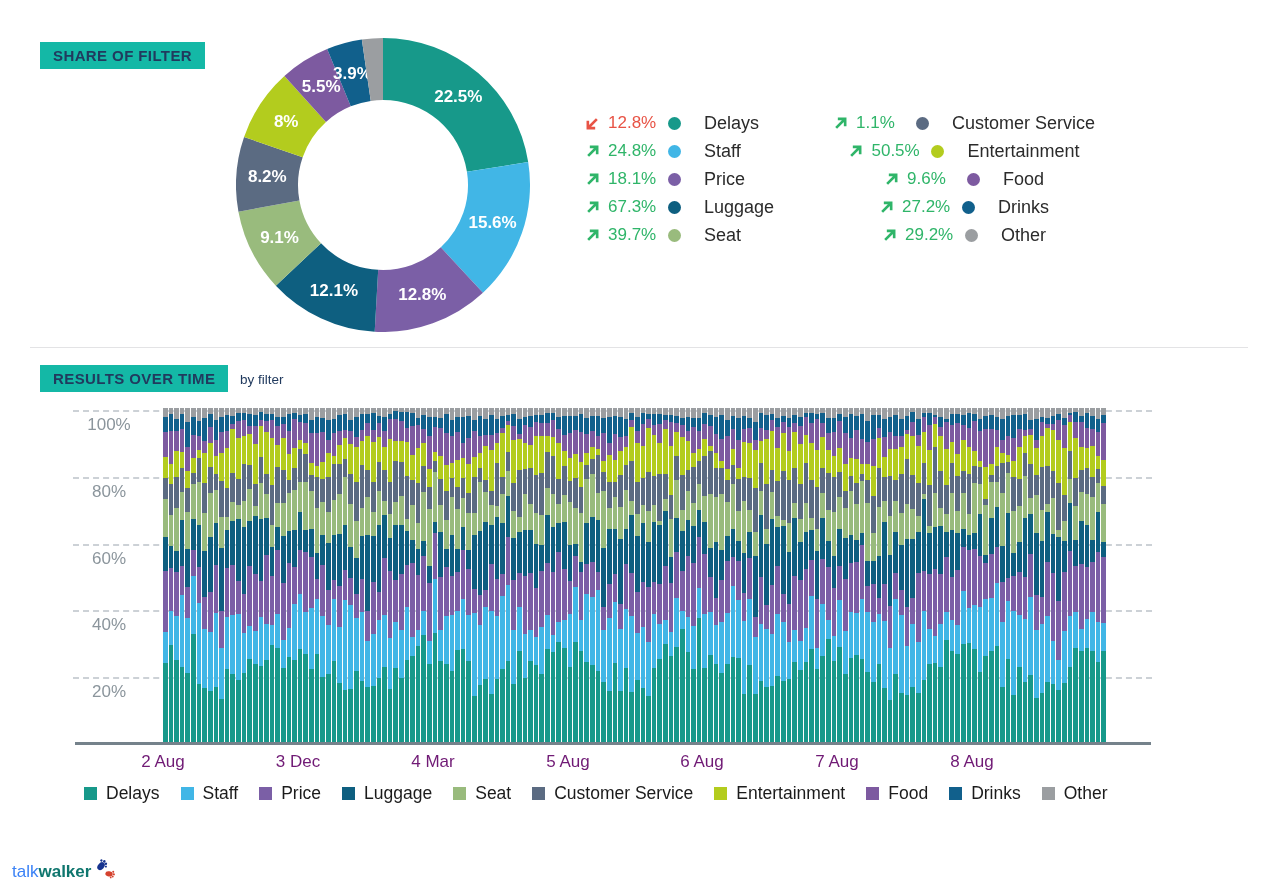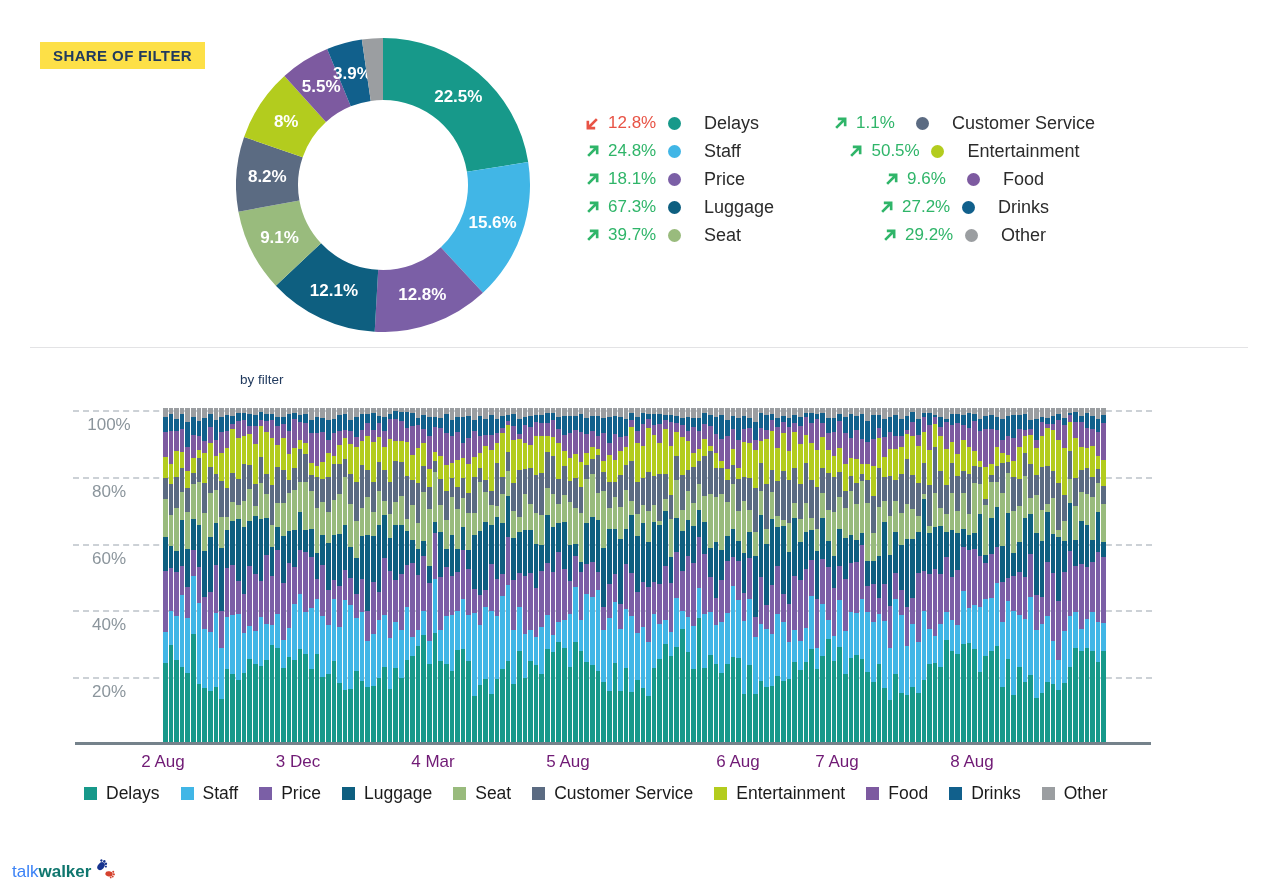--- a/index.html
+++ b/index.html
@@ -1,18 +1,18 @@
 <!DOCTYPE html>
 <html><head>
 <meta charset="utf-8">
 <style>
   html,body{margin:0;padding:0;background:#fff;}
   .canvas{position:relative;width:1278px;height:896px;background:#fff;overflow:hidden;
           font-family:"Liberation Sans",sans-serif;}
-  .badge{position:absolute;background:#fde047;color:#213a5e;font-weight:bold;
+  .badge{position:absolute;background:#14b8a6;color:#213a5e;font-weight:bold;
          font-size:15px;letter-spacing:.4px;padding:5px 13px;white-space:nowrap;}
   #badge1{left:40px;top:42px;}
   #badge2{left:40px;top:365px;}
   .byfilter{position:absolute;left:240px;top:372px;font-size:13.5px;color:#213a5e;}
   .results{position:absolute;right:40px;top:364px;display:flex;align-items:baseline;gap:9px;}
   .results .rl{font-size:20px;color:#9aa1a7;}
   .results .rv{font-size:28px;font-weight:bold;color:#7b858c;letter-spacing:.5px;}
   .divider{position:absolute;left:30px;top:347px;width:1218px;height:1px;background:#e3e3e5;}
   #donut{position:absolute;left:236px;top:38px;}
   .dlab{fill:#ffffff;font-size:17px;font-weight:bold;text-anchor:middle;
@@ -149,20 +149,21 @@
           <path d="M3 11.3 L11.2 3.1 M4.6 2.7 H11.6 V9.7" fill="none" stroke="#2fb569" stroke-width="2.5"></path>
         </svg>
         <span class="pct up">29.2%</span>
         <span class="dot" style="background:#9b9ea1"></span>
         <span class="lbl">Other</span>
       </div>
     </div>
 
   <div class="divider"></div>
 
+  <div class="badge" id="badge2">RESULTS OVER TIME</div>
   <div class="byfilter">by filter</div>
 
 
   <div id="gridlayer">
       <div class="grid" style="top:410px"></div>
       <div class="ylab" style="top:415px">100%</div>
       <div class="grid" style="top:477px"></div>
       <div class="ylab" style="top:482px">80%</div>
       <div class="grid" style="top:544px"></div>
       <div class="ylab" style="top:549px">60%</div>
@@ -2190,21 +2191,21 @@
         <rect x="938.38" y="6.43" width="4.62" height="8.93" fill="#11608c"></rect>
         <rect x="938.38" y="0.00" width="4.62" height="6.93" fill="#9b9ea1"></rect>
       </g>
     </svg>
 
   <div id="xlabels">
       <div class="xlab" style="left:118px">2 Aug</div>
       <div class="xlab" style="left:253px">3 Dec</div>
       <div class="xlab" style="left:388px">4 Mar</div>
       <div class="xlab" style="left:523px">5 Aug</div>
-      <div class="xlab" style="left:693px">6 Aug</div>
+      <div class="xlab" style="left:657px">6 Aug</div>
       <div class="xlab" style="left:792px">7 Aug</div>
       <div class="xlab" style="left:927px">8 Aug</div>
     </div>
   <div class="blegend" id="blegend">
       <div class="bitem">
         <span class="sq" style="background:#17998a"></span>
         <span class="blbl">Delays</span>
       </div>
       <div class="bitem">
         <span class="sq" style="background:#41b6e6"></span>

